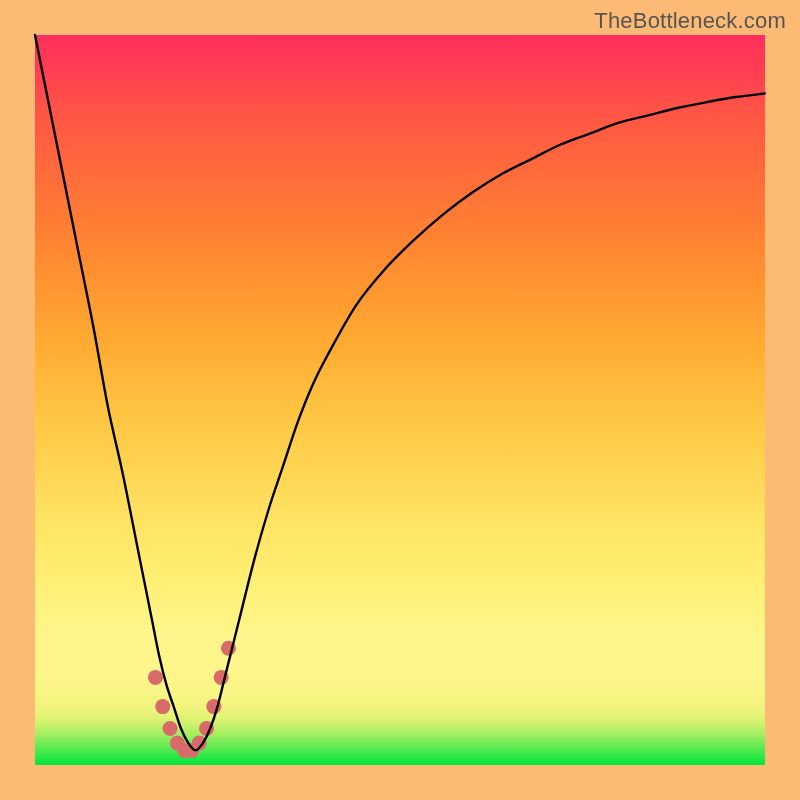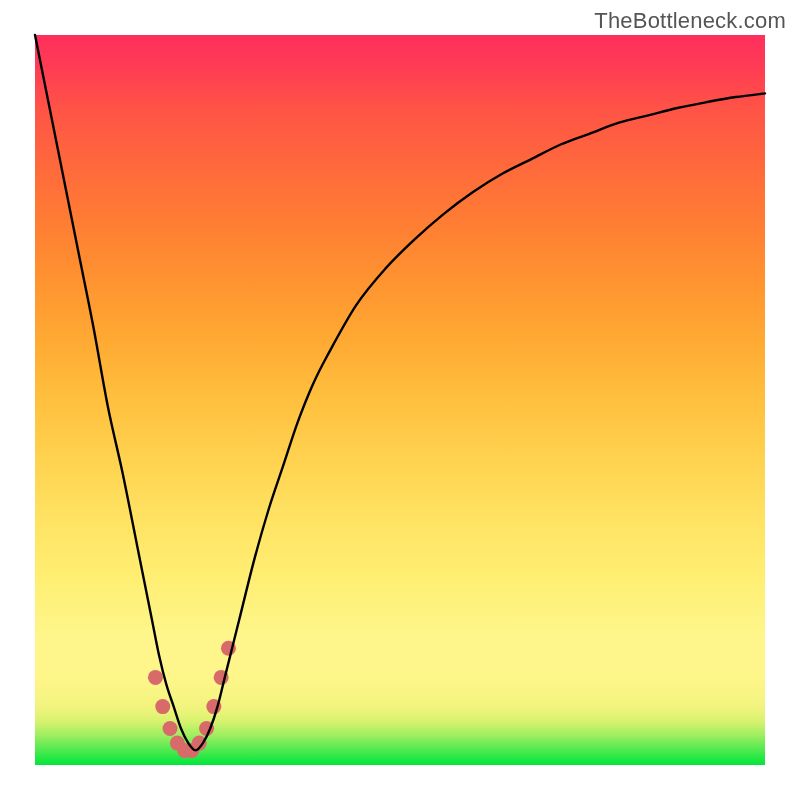--- a/index.html
+++ b/index.html
@@ -8,21 +8,21 @@
     width: 800px;
     height: 800px;
     overflow: hidden;
     background: #000;
     font-family: Arial, Helvetica, sans-serif;
   }
   .frame {
     position: relative;
     width: 800px;
     height: 800px;
-    background: #ffffff;
+    background: #fdba74;
   }
   .plot-area {
     position: absolute;
     left: 35px;
     top: 35px;
     width: 730px;
     height: 730px;
     
     background: linear-gradient(
       to top,

